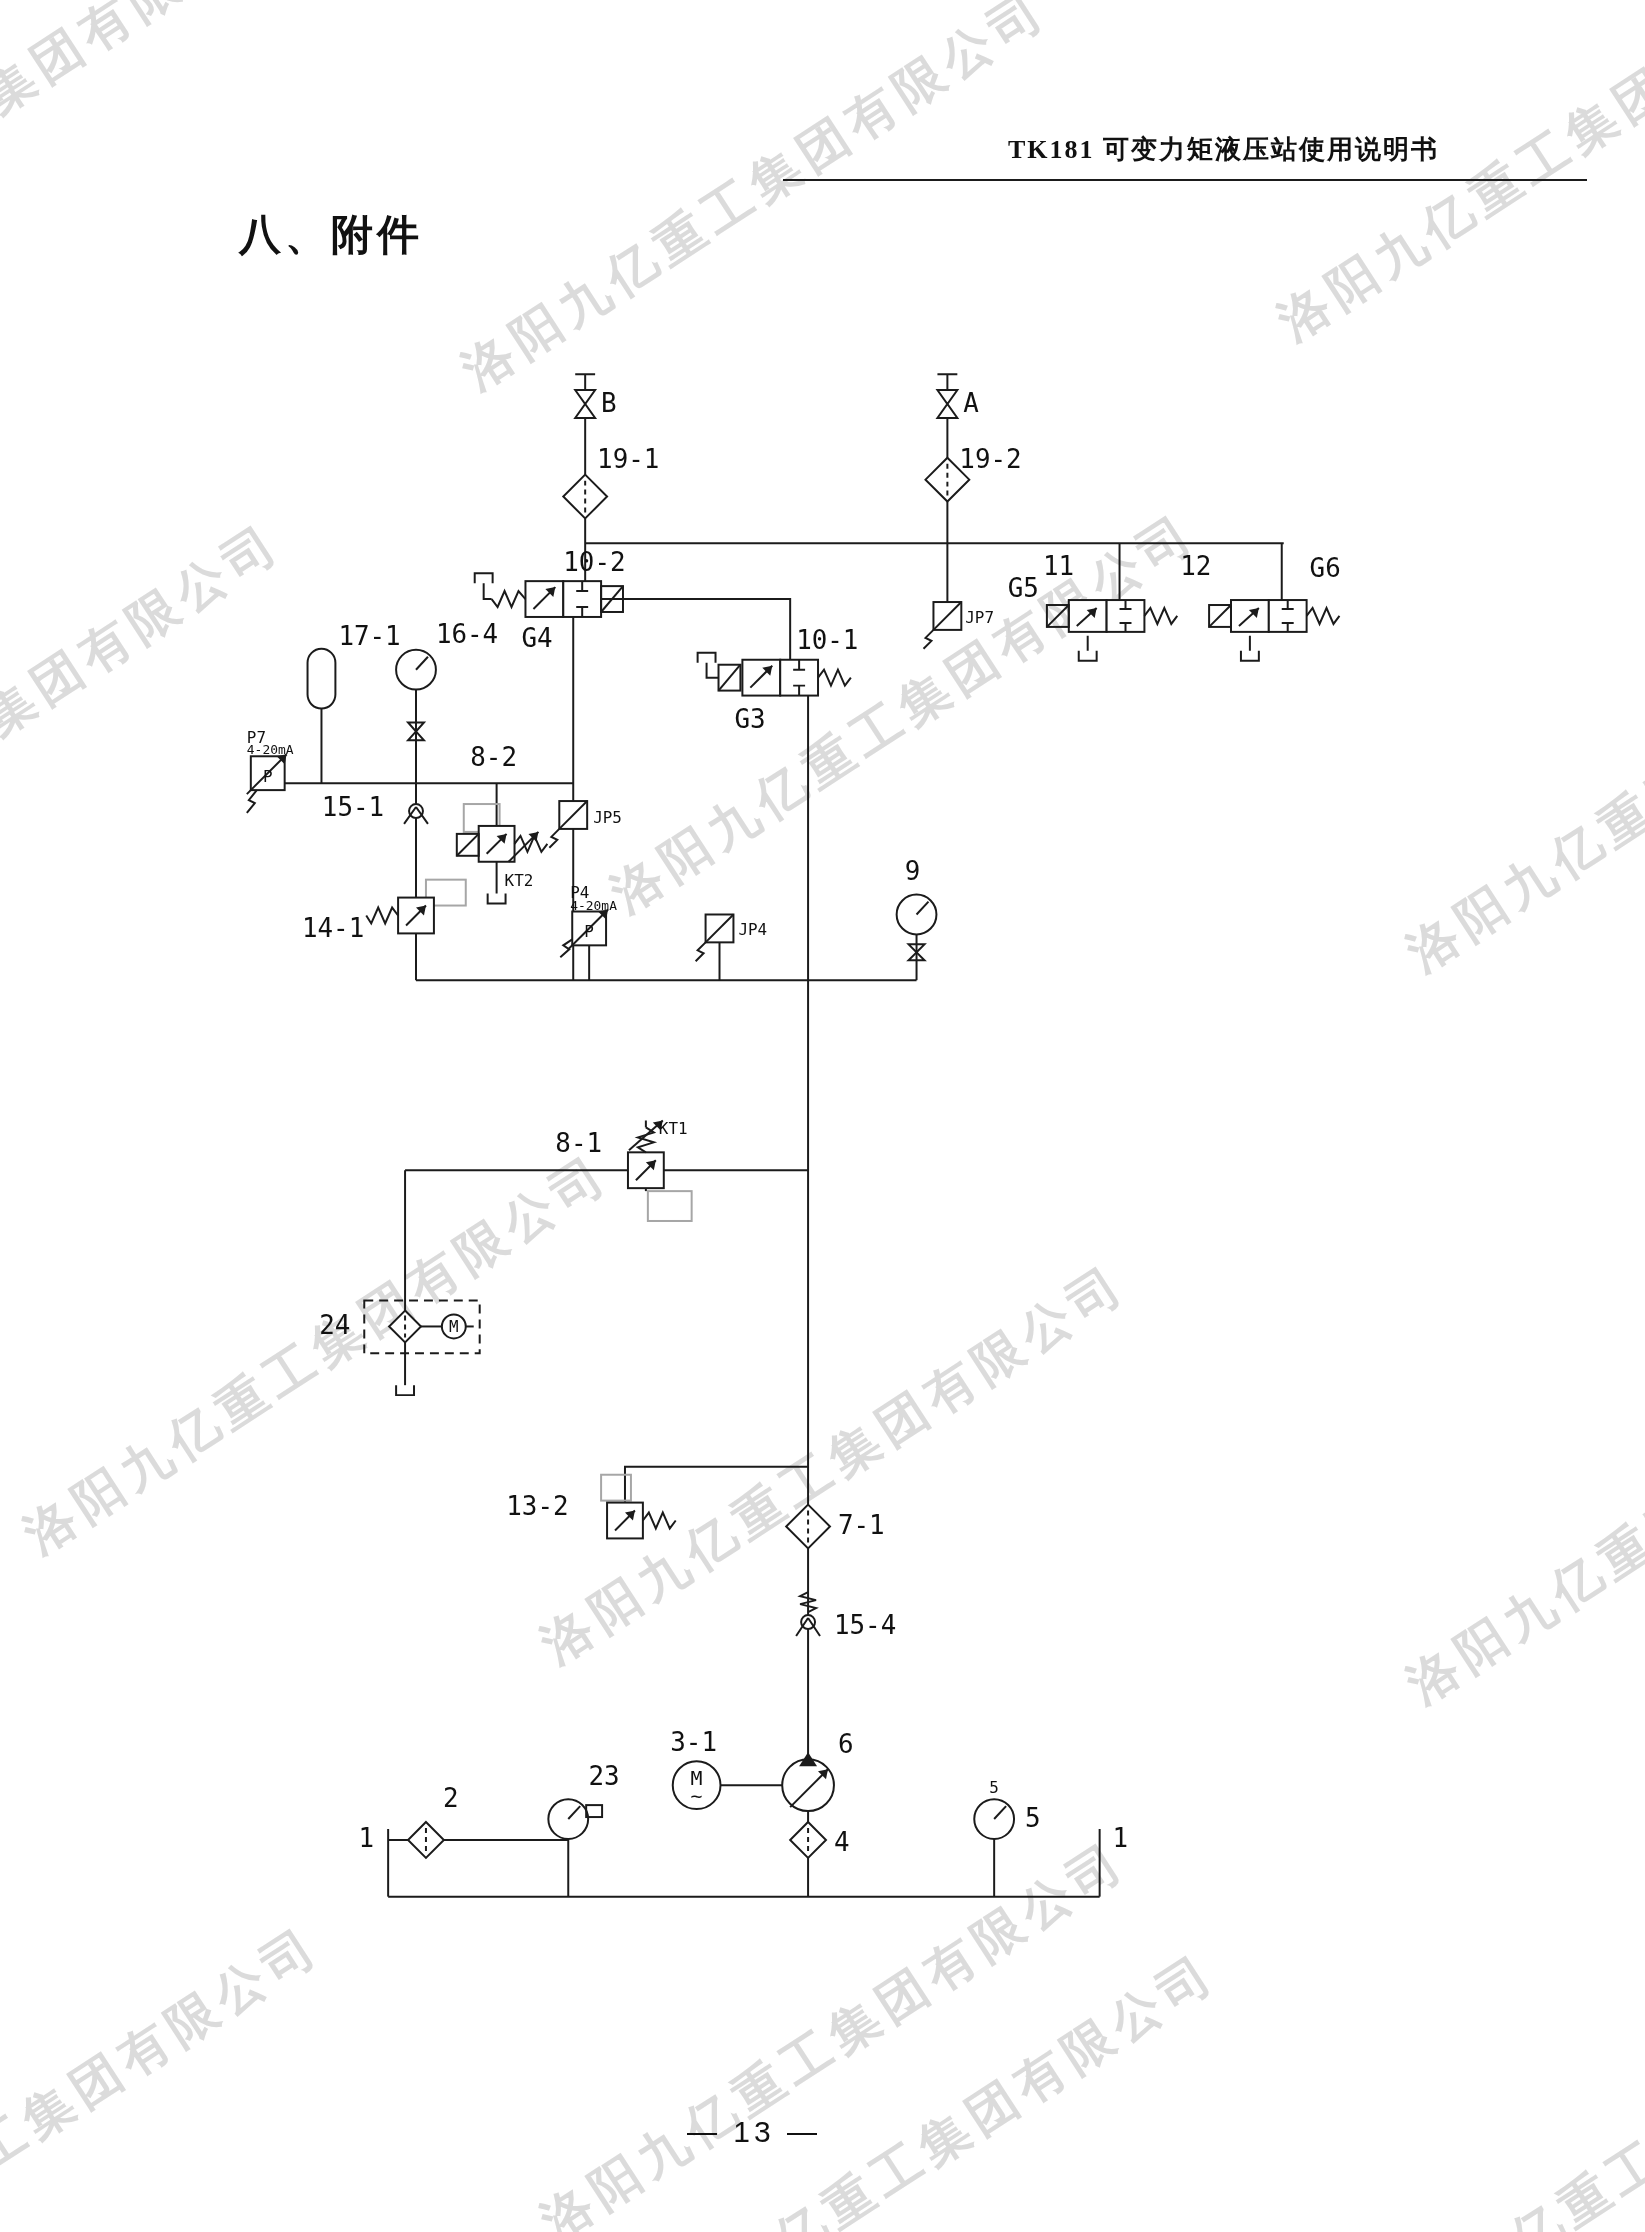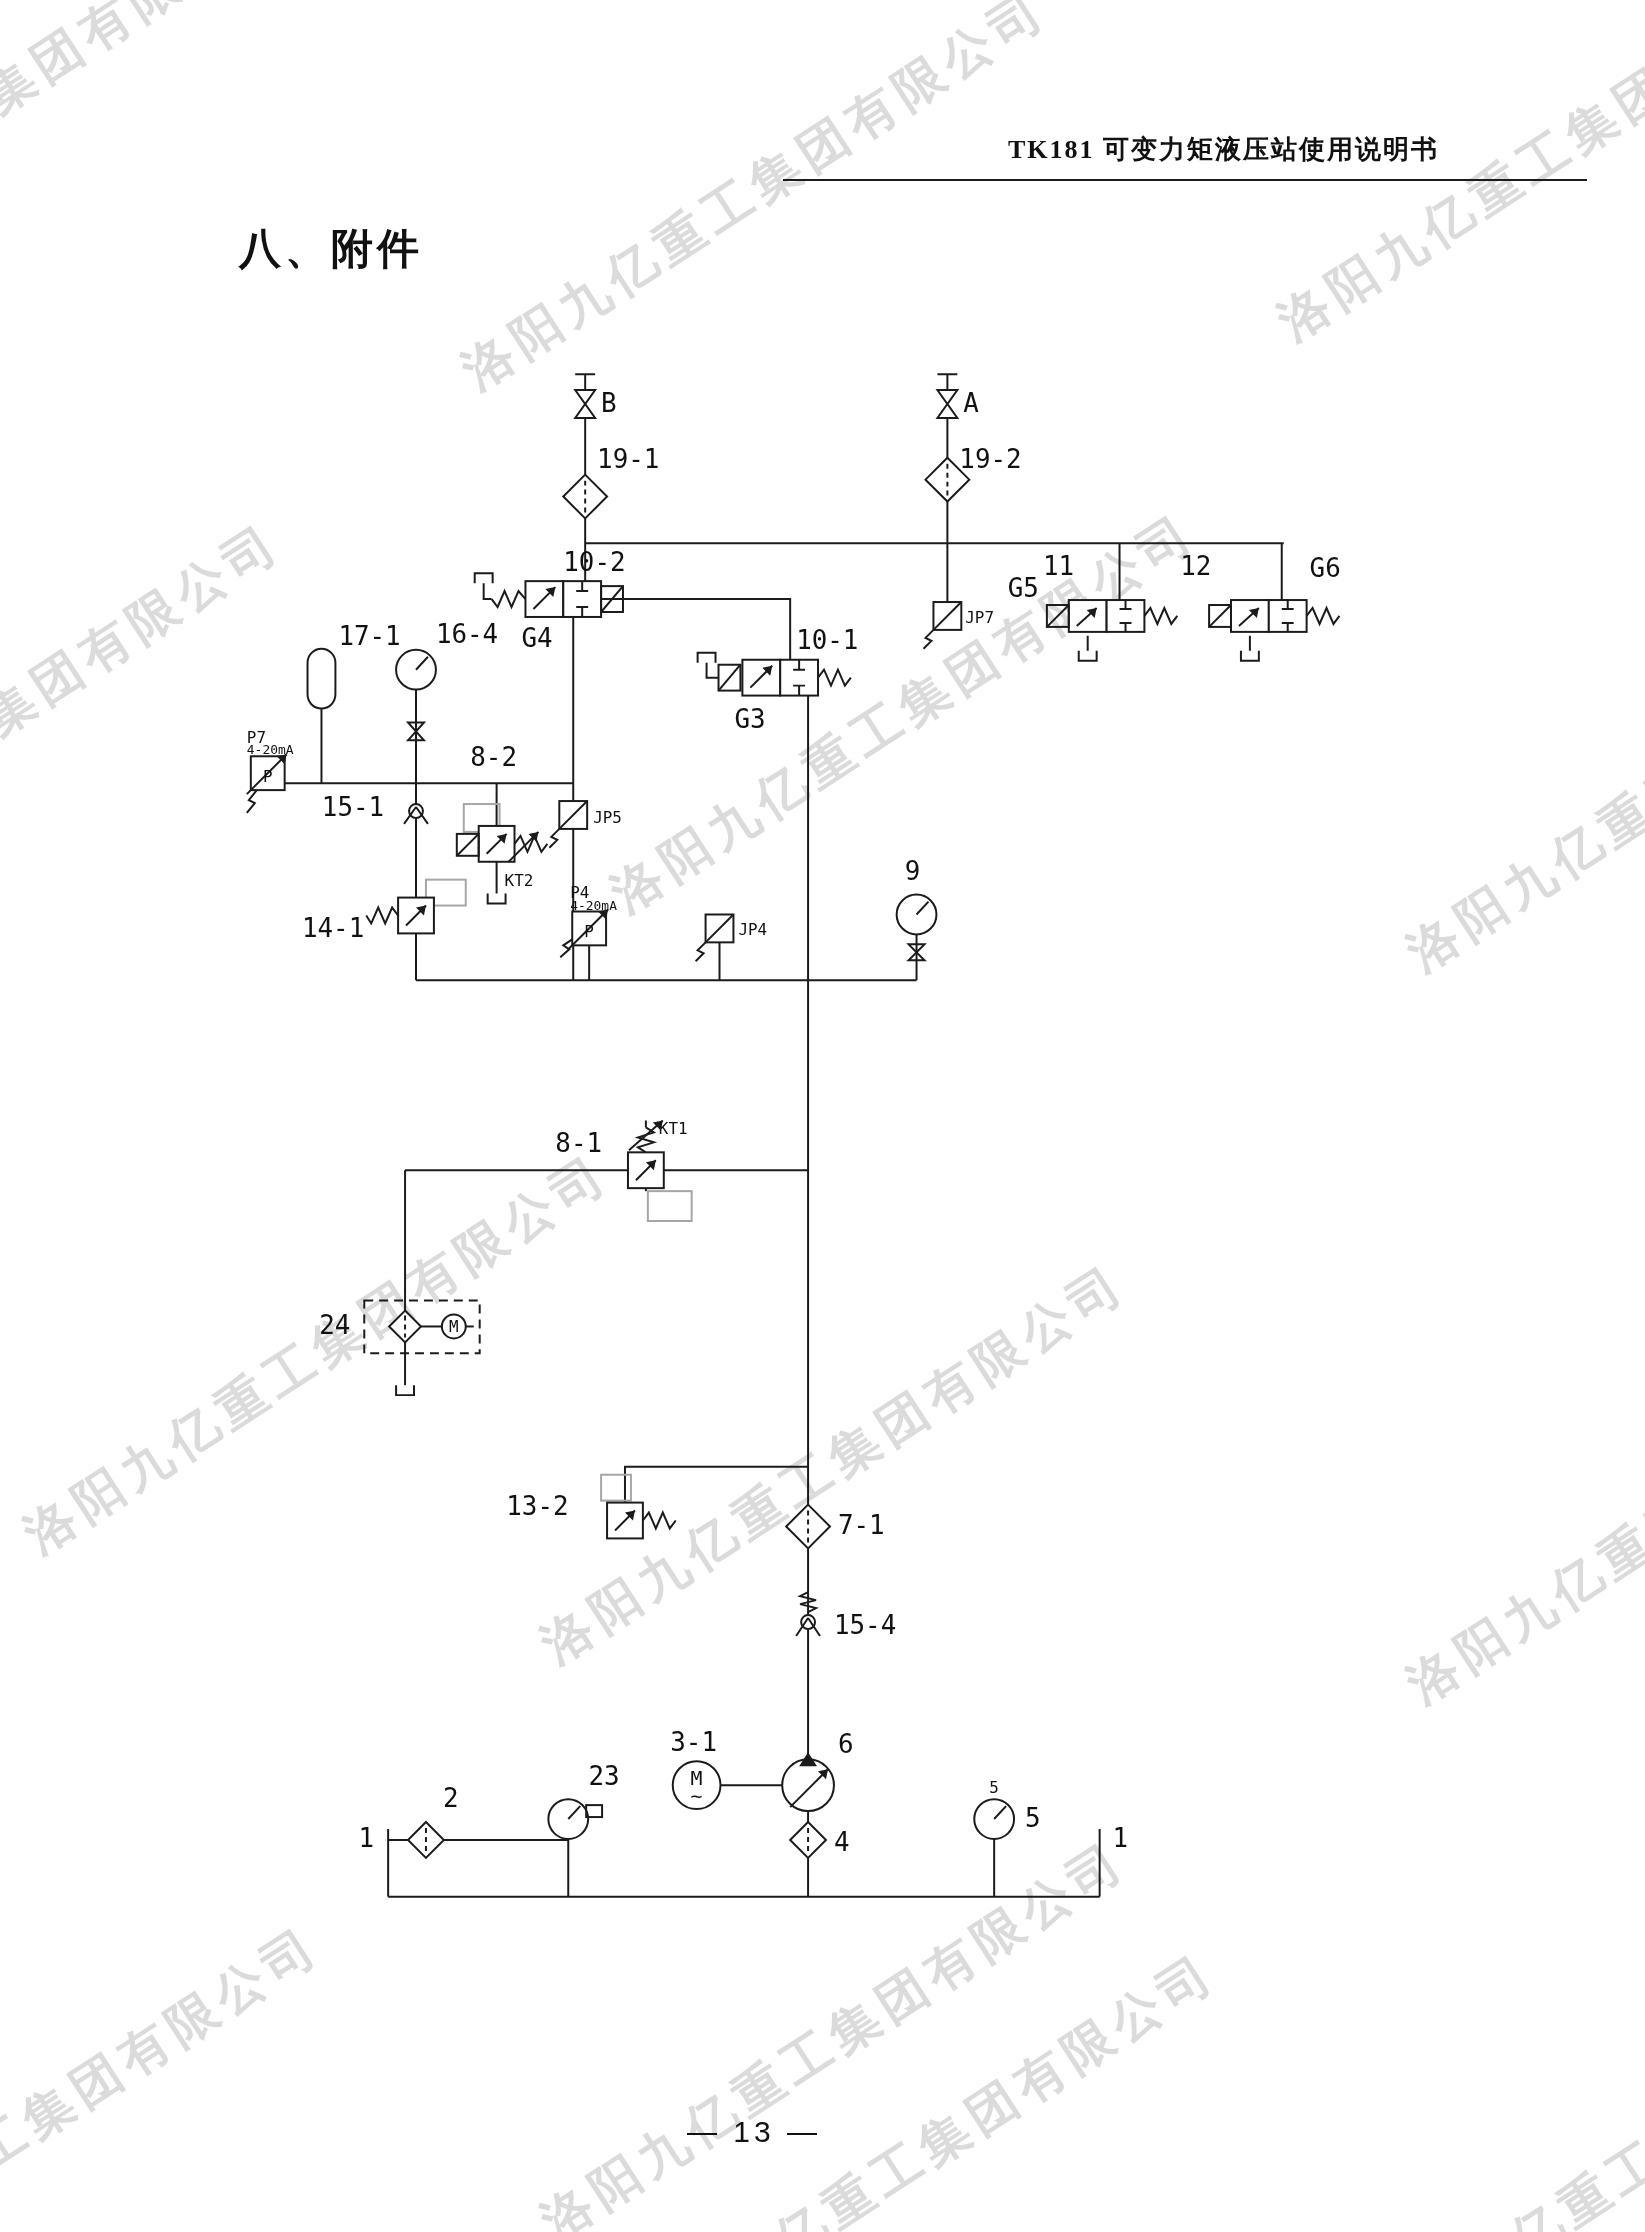--- a/index.html
+++ b/index.html
@@ -7,21 +7,21 @@
         font-family:"Liberation Sans", sans-serif;color:#111;}
   .wm-layer{position:absolute;inset:0;z-index:1;}
   .wm{position:absolute;white-space:nowrap;font-size:50px;letter-spacing:7px;
       color:#b9b9b9;opacity:.5;transform:rotate(-33deg);transform-origin:0 50%;
       font-weight:bold;}
   .header-title{position:absolute;left:945px;top:132px;width:557px;text-align:center;
       font-family:"Liberation Serif","DejaVu Serif",serif;font-weight:bold;
       font-size:26px;letter-spacing:2px;z-index:3;}
   .header-rule{position:absolute;left:783px;top:179px;width:804px;height:2px;
       background:#1b1b1b;z-index:3;}
-  .section-title{position:absolute;left:239px;top:221px;font-size:42px;font-weight:bold;
+  .section-title{position:absolute;left:239px;top:207px;font-size:42px;font-weight:bold;
       letter-spacing:4px;z-index:3;}
   .page-number{position:absolute;left:687px;top:2115px;width:249px;text-align:left;
       font-size:30px;letter-spacing:4px;z-index:3;}
   svg.schematic{position:absolute;left:0;top:0;z-index:2;}
   svg .ln{stroke:#1b1b1b;stroke-width:2;fill:none;}
   svg .wht{stroke:#1b1b1b;stroke-width:2;fill:#ffffff;}
   svg .fill{fill:#1b1b1b;stroke:none;}
   svg .dash{stroke:#1b1b1b;stroke-width:2;fill:none;stroke-dasharray:5 4;}
   svg .ghost{stroke:#a6a6a6;stroke-width:2;fill:none;}
   svg .dashbox{stroke:#1b1b1b;stroke-width:2;fill:none;stroke-dasharray:9 6;}

